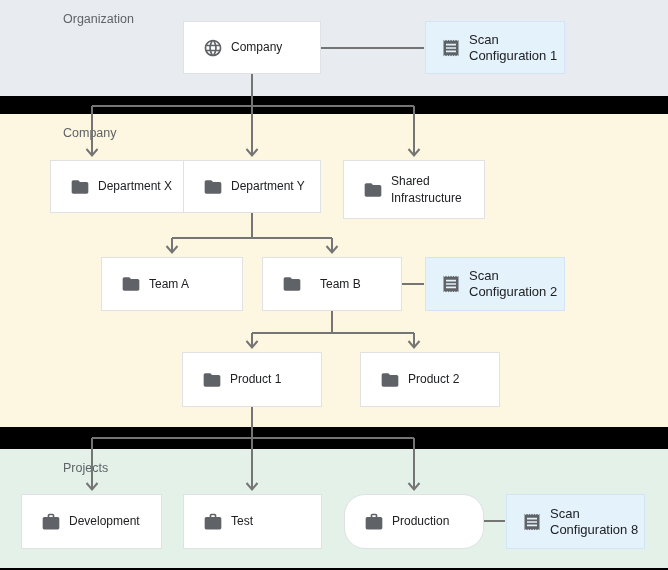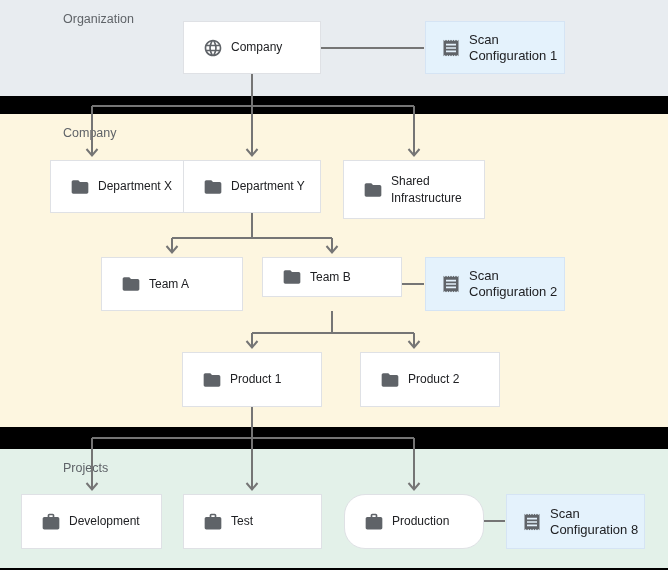--- a/index.html
+++ b/index.html
@@ -124,21 +124,21 @@
     <span class="node-label">Shared Infrastructure</span>
   </div>
 
   <div class="node" style="left:101px; top:257px; width:142px; height:54px;">
     <svg class="icon" viewBox="0 0 24 24">
         <path d="M10 4H4c-1.1 0-1.99.9-1.99 2L2 18c0 1.1.9 2 2 2h16c1.1 0 2-.9 2-2V8c0-1.1-.9-2-2-2h-8l-2-2z"></path>
       </svg>
     <span class="node-label">Team A</span>
   </div>
 
-  <div class="node" style="left:262px; top:257px; width:140px; height:40px;">
+  <div class="node" style="left:262px; top:257px; width:140px; height:54px;gap:10px;">
     <svg class="icon" viewBox="0 0 24 24">
         <path d="M10 4H4c-1.1 0-1.99.9-1.99 2L2 18c0 1.1.9 2 2 2h16c1.1 0 2-.9 2-2V8c0-1.1-.9-2-2-2h-8l-2-2z"></path>
       </svg>
     <span class="node-label">Team B</span>
   </div>
 
   <div class="node scan" style="left:425px; top:257px; width:140px; height:54px;">
     <svg class="icon" viewBox="0 0 24 24">
         <path d="M18 17H6v-2h12v2zm0-4H6v-2h12v2zm0-4H6V7h12v2zM3 22l1.5-1.5L6 22l1.5-1.5L9 22l1.5-1.5L12 22l1.5-1.5L15 22l1.5-1.5L18 22l1.5-1.5L21 22V2l-1.5 1.5L18 2l-1.5 1.5L15 2l-1.5 1.5L12 2l-1.5 1.5L9 2 7.5 3.5 6 2 4.5 3.5 3 2v20z"></path>
       </svg>

